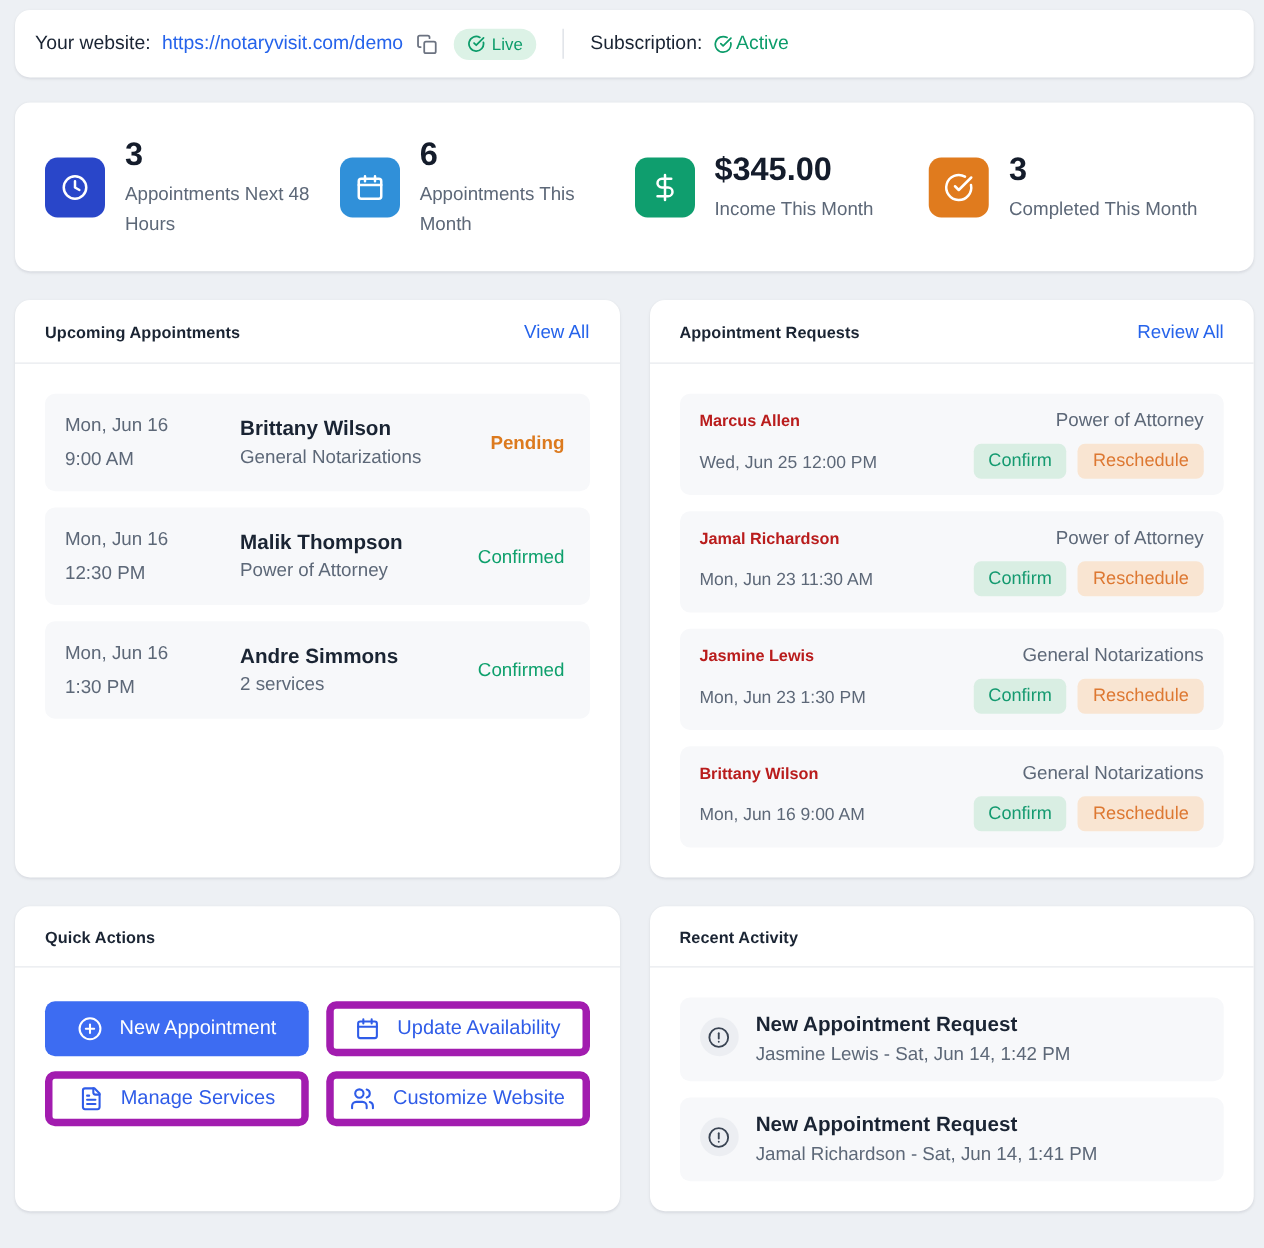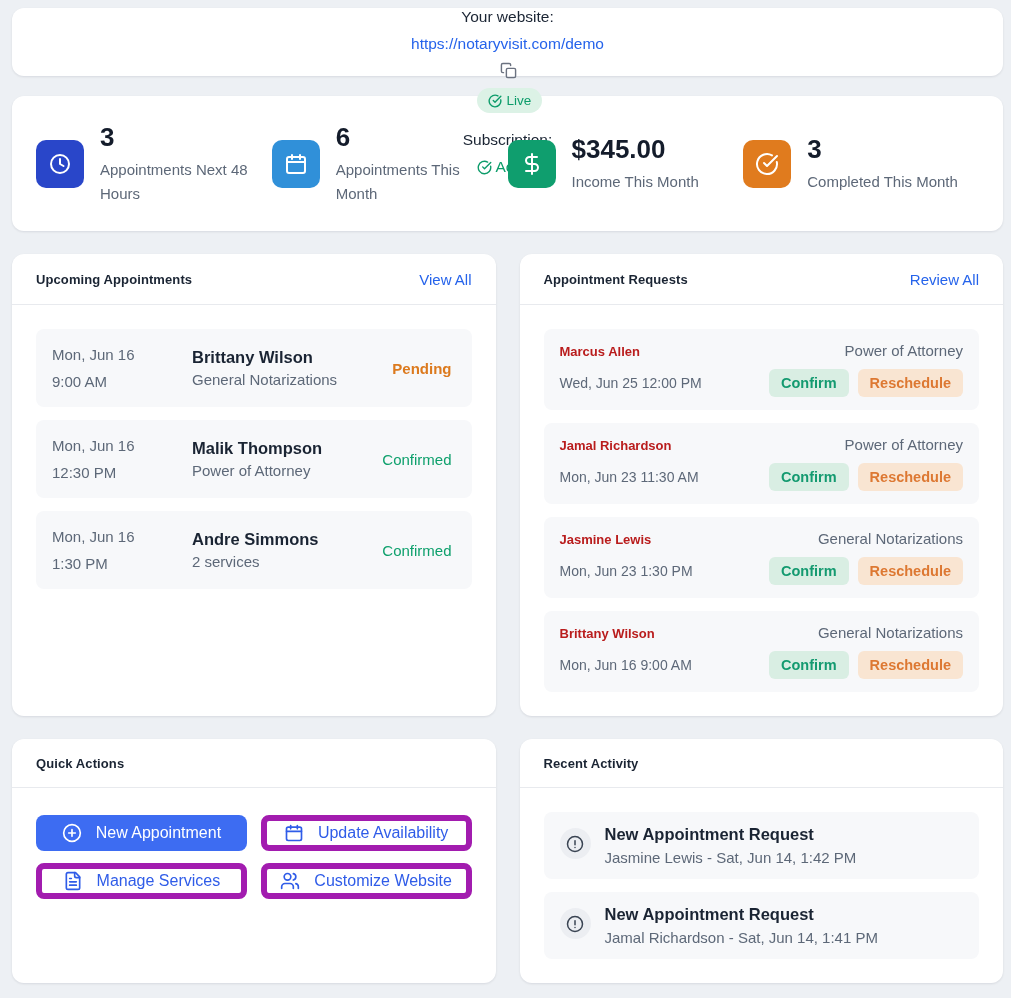--- a/index.html
+++ b/index.html
@@ -11,26 +11,25 @@
   }
   .page { padding:8px 8px 0 12px; }
   .card {
     background:#ffffff;
     border-radius:12px;
     box-shadow:0 1px 3px rgba(16,24,40,.06), 0 1px 2px rgba(16,24,40,.04);
   }
 
   
   .topbar {
-    height:68px;
+    height:54px;
     display:flex; align-items:center;
     padding:0 16px; gap:9px;
     margin-bottom:20px;
     font-size:15.5px;
-    flex-direction:column;
   }
   .topbar-label { color:#1a2433; font-weight:500; }
   .website-link { color:#2563eb; text-decoration:none; }
   .copy-icon { color:#6b7280; display:flex; align-items:center; cursor:pointer; margin-left:2px; }
   .live-badge {
     display:inline-flex; align-items:center; gap:5px;
     background:#dcf2e6; color:#0c9c6a;
     font-size:13.5px; font-weight:500;
     border-radius:999px; padding:5px 11px; margin-left:4px;
   }
@@ -85,30 +84,30 @@
   
   .req-row { background:#f7f8fa; border-radius:8px; padding:13px 16px; }
   .req-top { display:flex; justify-content:space-between; align-items:baseline; margin-bottom:10px; }
   .req-name { font-size:13px; font-weight:700; color:#b91c1c; }
   .req-service { font-size:15px; color:#5d6878; }
   .req-bottom { display:flex; justify-content:space-between; align-items:center; }
   .req-date { font-size:14px; color:#5d6878; }
   .req-actions { display:flex; gap:9px; }
   .btn-chip {
     border:none; border-radius:6px; cursor:pointer;
-    font-size:14.5px; font-weight:700; padding:6px 12px;
+    font-size:14.5px; font-weight:400; padding:6px 12px;
     font-family:inherit;
   }
   .btn-confirm { background:#d9eee3; color:#149a70; }
   .btn-resched { background:#f9e5d2; color:#dd7832; }
 
   
   .qa-body { padding:27px 24px; display:grid; grid-template-columns:1fr 1fr; gap:12px 14px; align-content:start; }
   .qa-btn {
-    height:36px; border-radius:8px; cursor:pointer;
+    height:44px; border-radius:8px; cursor:pointer;
     display:flex; align-items:center; justify-content:center; gap:14px;
     font-size:16px; font-weight:500; font-family:inherit;
   }
   .qa-primary { background:#3d6cf2; color:#ffffff; border:none; }
   .qa-outline { background:#ffffff; color:#2f5ce8; border:6px solid #a21caf; }
 
   
   .act-row {
     background:#f7f8fa; border-radius:8px;
     padding:13px 16px;

